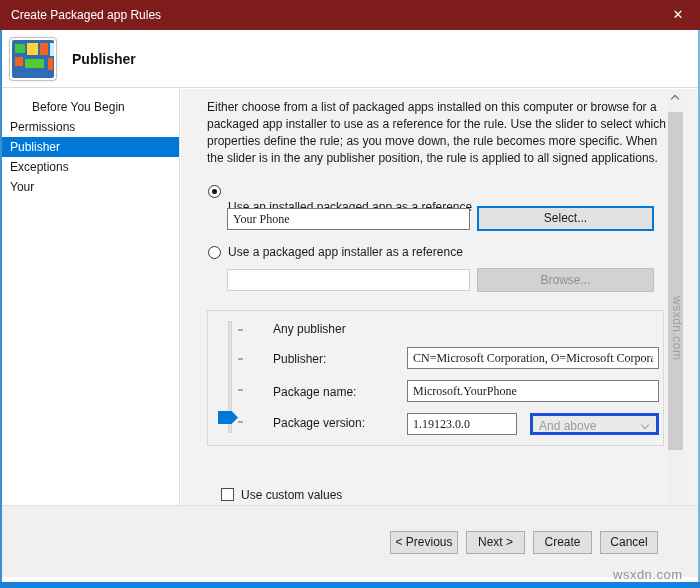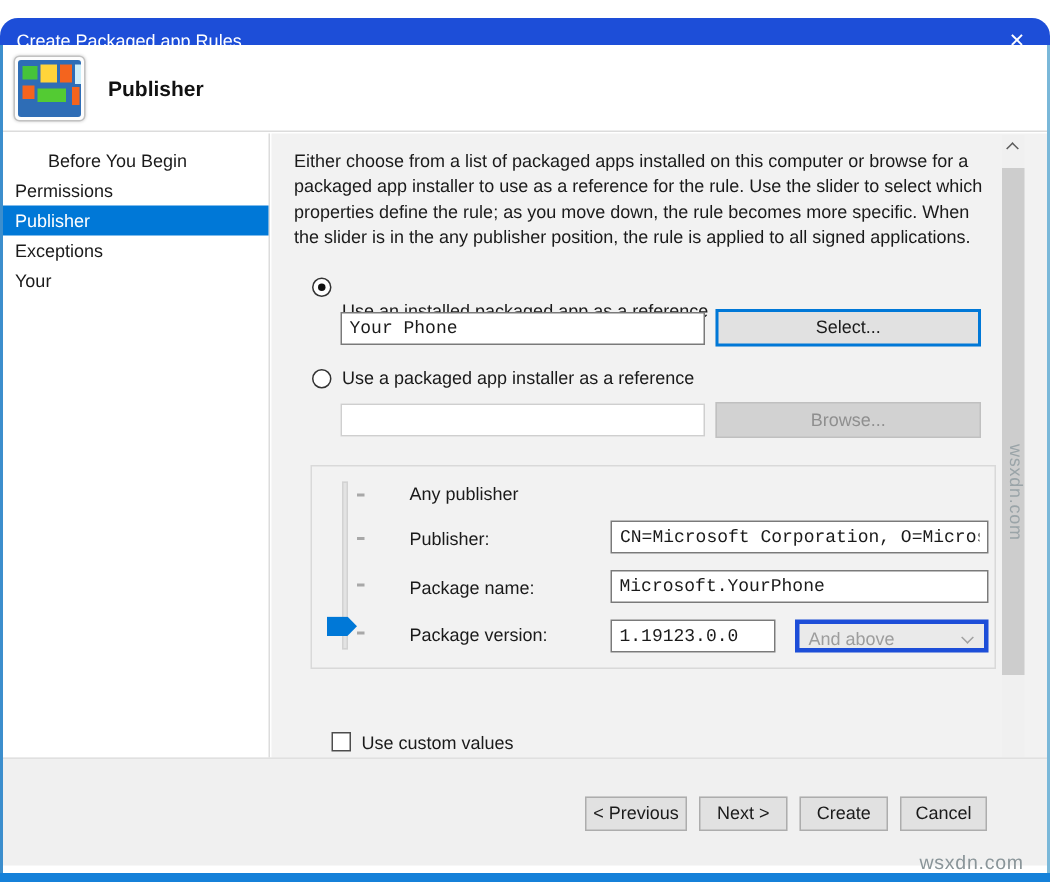--- a/index.html
+++ b/index.html
@@ -1,21 +1,21 @@
 <!DOCTYPE html>
 <html><head>
 <meta charset="utf-8">
 <style>
   * { margin:0; padding:0; box-sizing:border-box; }
   html,body { width:700px; height:588px; }
   body { font-family:"Liberation Sans","DejaVu Sans",sans-serif; font-size:12px; color:#1a1a1a; background:#fff; }
   #window { position:relative; width:700px; height:588px; overflow:hidden; background:#fff; }
 
   
-  .titlebar { position:absolute; left:0; top:12px; width:700px; height:30px; background:#1d4ed8;border-radius:12px; }
+  .titlebar { position:absolute; left:0; top:0; width:700px; height:30px; background:#7f1d1d; }
   .titlebar-text { position:absolute; left:11px; top:0; line-height:30px; color:#fff; font-size:12px; }
   .close-btn { position:absolute; right:0; top:0; width:44px; height:30px; color:#fff; text-align:center; line-height:30px; font-size:13px; cursor:default; }
   .close-btn::before { content:"\2715"; }
 
   
   .header { position:absolute; left:0; top:30px; width:700px; height:58px; background:#fff; border-bottom:1px solid #dcdcdc; }
   .app-icon { position:absolute; left:9px; top:7px; width:48px; height:44px; background:#fdfdfd; border:1px solid #c2c2c2; border-radius:4px; padding:2px; box-shadow:0 0 2px rgba(0,0,0,.15); }
   .app-icon .board { position:relative; width:100%; height:100%; background:#2e6db6; border-radius:2px; overflow:hidden; }
   .tile { position:absolute; }
   .t1 { left:3px;  top:4px;  width:10px; height:9px;  background:#46c43a; }
@@ -28,27 +28,27 @@
   .header-title { position:absolute; left:72px; top:0; line-height:58px; font-size:14px; font-weight:bold; color:#111; }
 
   
   .sidebar { position:absolute; left:0; top:89px; width:180px; height:436px; background:#fff; border-right:1px solid #dcdcdc; }
   .nav-item { height:20px; line-height:20px; padding-left:10px; font-size:12px; color:#1a1a1a; cursor:default; }
   .nav-item:first-child { margin-top:8px;padding-left:32px; }
   .nav-item.selected { background:#0078d7; color:#fff; }
 
   
   .content-bg { position:absolute; left:181px; top:89px; width:517px; height:436px; background:#f2f2f2; }
-  .desc { position:absolute; left:196px; top:99px; width:464px; font-size:12px; line-height:17px; color:#1a1a1a; }
+  .desc { position:absolute; left:207px; top:99px; width:464px; font-size:12px; line-height:17px; color:#1a1a1a; }
 
   .radio { position:absolute; width:13px; height:13px; border:1px solid #333; border-radius:50%; background:#fff; }
   .radio.on::after { content:""; position:absolute; left:3px; top:3px; width:5px; height:5px; border-radius:50%; background:#111; }
   .radio-label { position:absolute; font-size:12px; }
 
-  .textbox { position:absolute; height:22px; background:#fff; border:1px solid #7a7a7a; font-family:Liberation Mono, monospace; font-size:12px; padding:0 5px; color:#1a1a1a; }
+  .textbox { position:absolute; height:22px; background:#fff; border:1px solid #7a7a7a; font-family:Liberation Serif, serif; font-size:12px; padding:0 5px; color:#1a1a1a; }
   .textbox.dim { border-color:#cfcfcf; }
 
   .btn { position:absolute; background:#e1e1e1; border:1px solid #adadad; font-family:inherit; font-size:12px; color:#1a1a1a; text-align:center; }
   .btn-select { left:477px; top:206px; width:177px; height:25px; border:2px solid #0078d7; line-height:21px; }
   .btn-browse { left:477px; top:268px; width:177px; height:24px; background:#d2d2d2; border-color:#c0c0c0; color:#8f8f8f; line-height:22px; }
 
   .groupbox { position:absolute; left:207px; top:310px; width:457px; height:136px; border:1px solid #d9d9d9; }
 
   .slider-track { position:absolute; left:228px; top:321px; width:4px; height:112px; background:#e3e3e3; border:1px solid #d2d2d2; }
   .tick { position:absolute; left:238px; width:5px; height:2px; background:#a8a8a8; }

